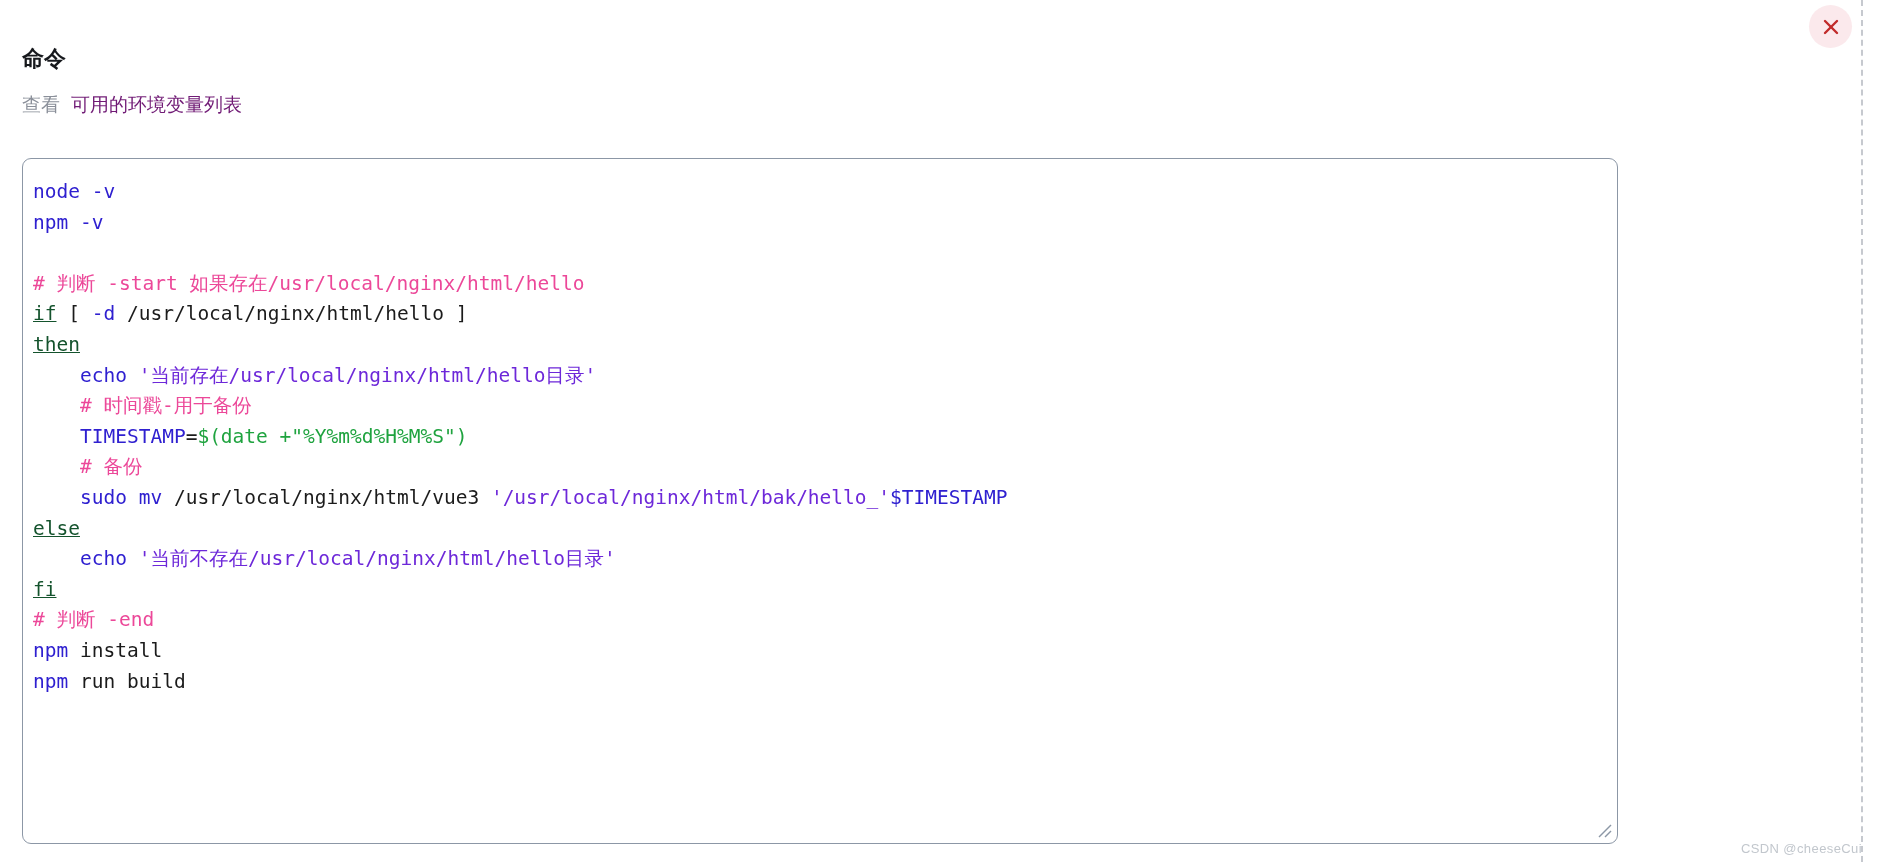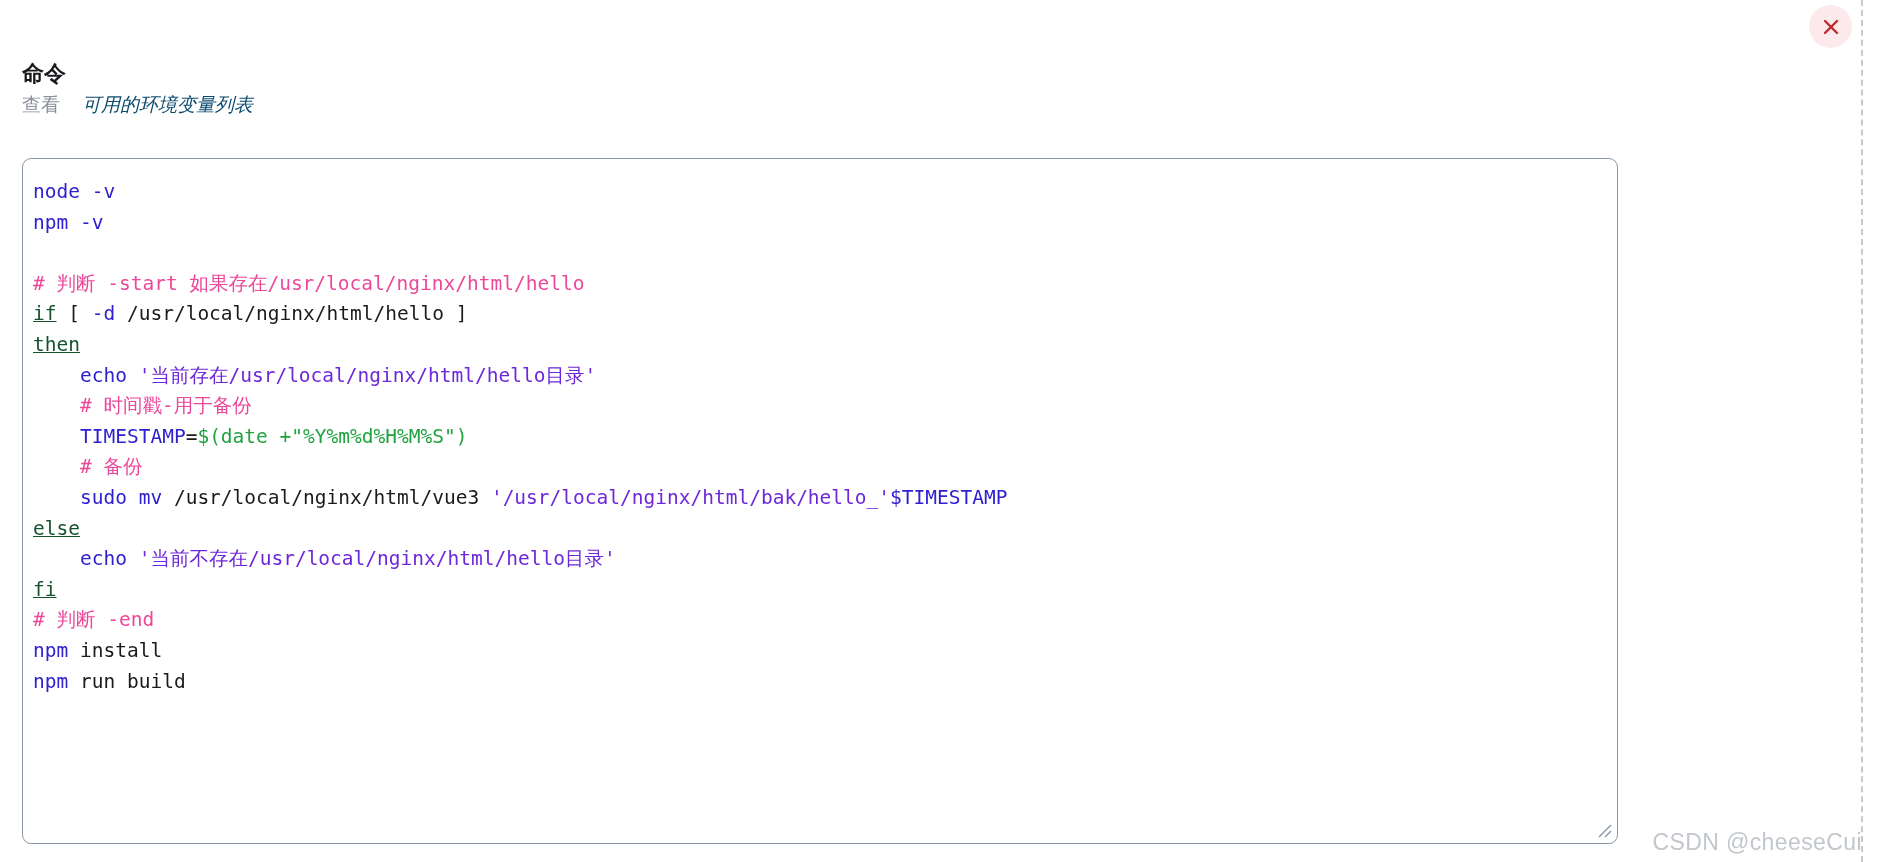--- a/index.html
+++ b/index.html
@@ -65,38 +65,37 @@
     background: #fbe9ec;
     display: flex; align-items: center; justify-content: center;
     cursor: pointer;
     border: none;
   }
   .close-btn svg { display: block; }
 
   
   .section-title {
     position: absolute;
-    left: 22px; top: 59px;
+    left: 22px; top: 44px;
     font-size: 22px;
     font-weight: bold;
     color: #16181c;
   }
   .hint-row {
     position: absolute;
     left: 22px; top: 92px;
     font-size: 19px;
     color: #8a8f99;
     white-space: nowrap;
   }
   .hint-row .link {
-    color: #0c4a6e;
+    color: #701a75;
     cursor: pointer;
     text-decoration: none;
-    margin-left: 22px;
-    font-style: italic;
+    margin-left: 11px;
   }
 
   
   .code-box {
     position: absolute;
     left: 22px; top: 158px;
     width: 1596px; height: 686px;
     background: #ffffff;
     border: 1.5px solid #8c97a6;
     border-radius: 9px;
@@ -134,21 +133,21 @@
     left: 1861px; top: 0;
     width: 0;
     height: 862px;
     border-left: 2px dashed #c6c9cf;
   }
 
   
   .watermark {
     position: absolute;
     right: 28px; bottom: 6px;
-    font-size: 23px;
+    font-size: 13px;
     color: #c2c7cd;
     white-space: nowrap;
     letter-spacing: 0.4px;
   }
 </style>
 </head>
 <body>
 
 <div id="root">
 

